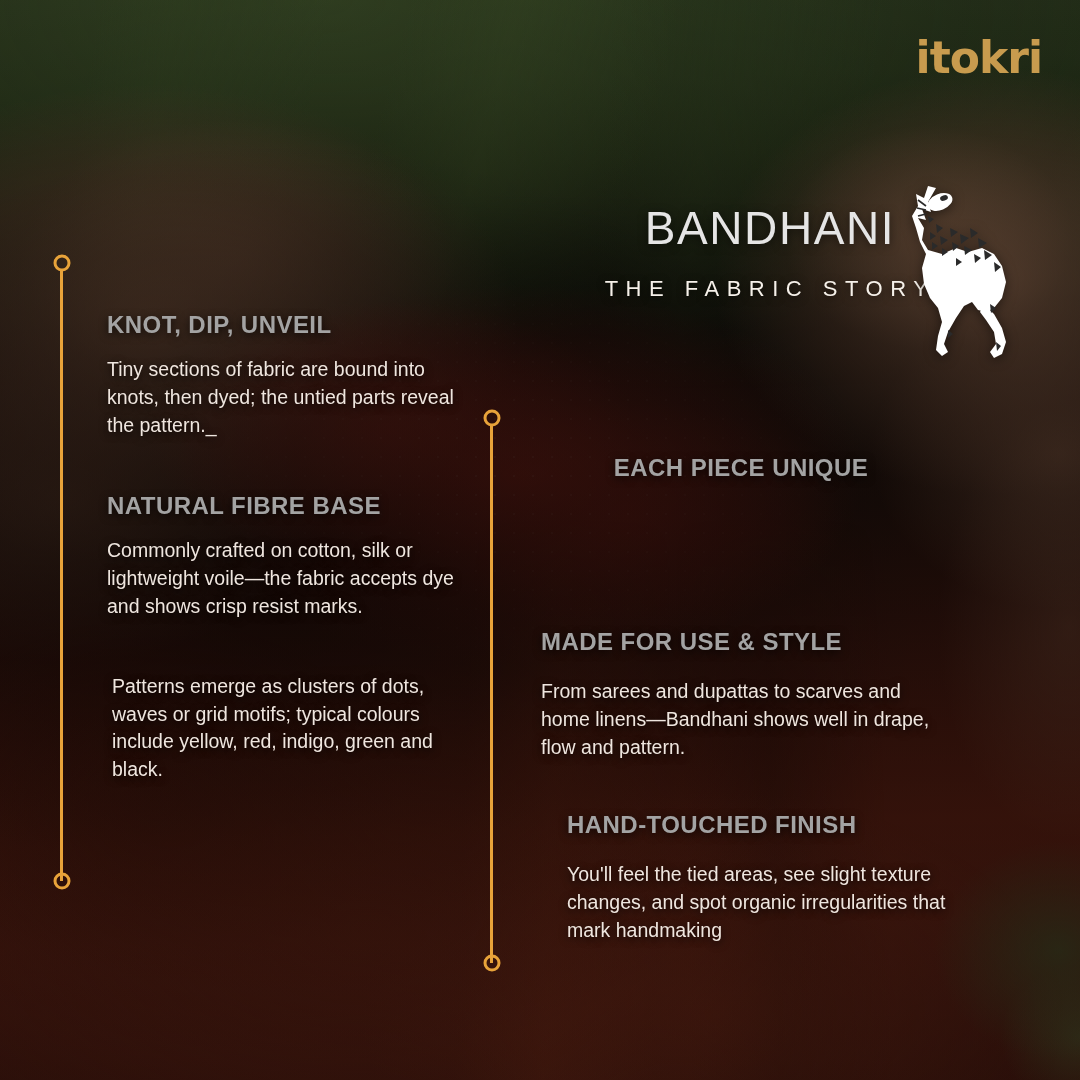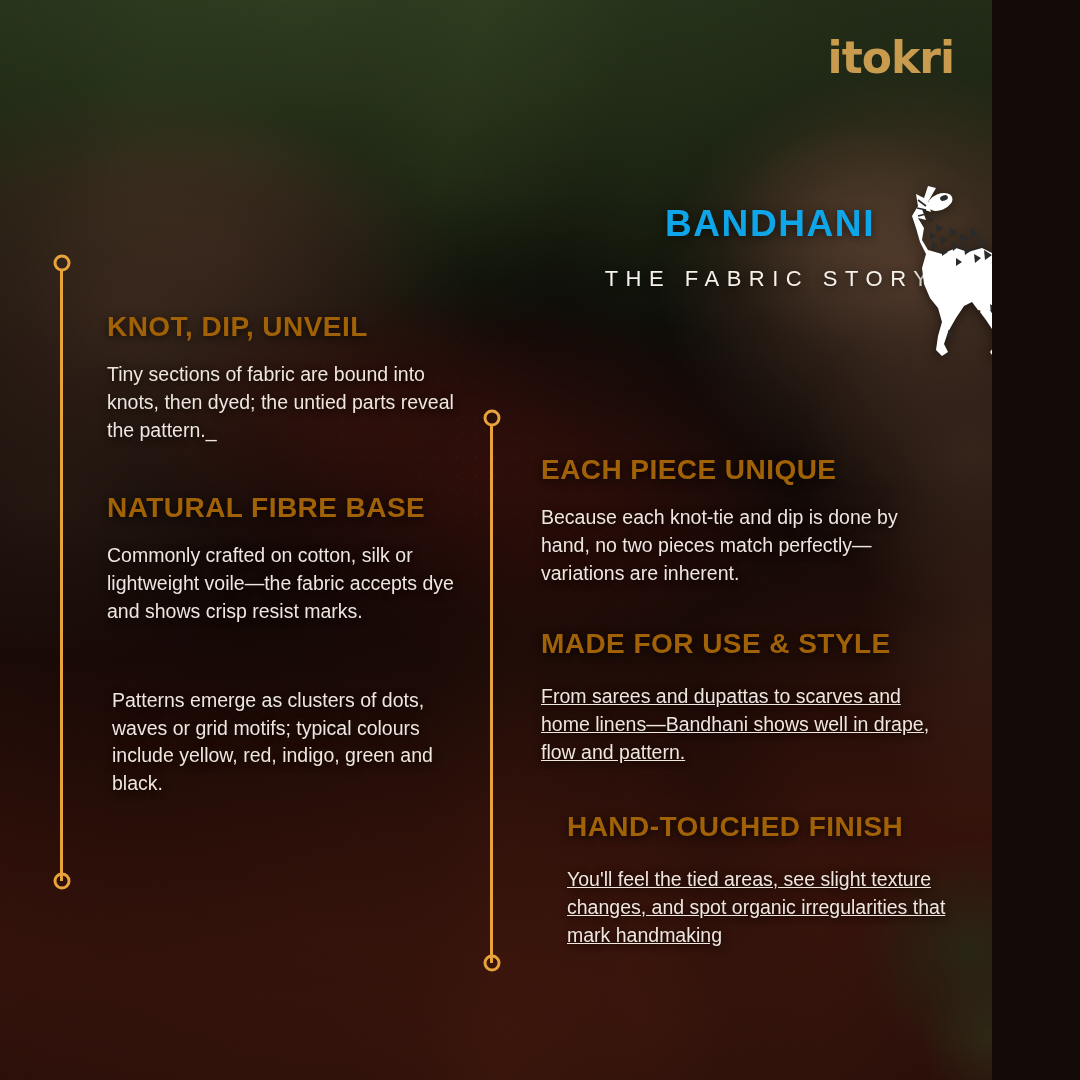--- a/index.html
+++ b/index.html
@@ -7,21 +7,21 @@
 
   html, body {
     width:1080px; height:1080px;
     background:#120b08;
     font-family:"Liberation Sans", sans-serif;
     overflow:hidden;
   }
 
   .poster {
     position:relative;
-    width:992px; height:1080px;
+    width:1080px; height:1080px;
     overflow:hidden;
     background:#1a0d08;
   }
 
   
   .bg { position:absolute; inset:0; }
 
   
   .bg-base {
     background:
@@ -116,23 +116,23 @@
     position:absolute; top:36px; right:38px;
     font-size:44px; font-weight:700; letter-spacing:-1px;
     color:#c89b4e;
     line-height:1;
     font-family:"DejaVu Sans", sans-serif;
   }
 
   
   .headline { position:absolute; top:204px; left:560px; width:420px; text-align:center; }
   .headline .l1, .headline .l2 {
-    color:#0ea5e9;
-    font-weight:700;
-    font-size:37px;
+    color:#e5e5e5;
+    font-weight:400;
+    font-size:46px;
     letter-spacing:1.6px;
     line-height:1.08;
     text-shadow:0 2px 10px rgba(0,0,0,.55);
   }
   .headline .l2 { margin-top:4px; }
   .headline .sub {
     margin-top:22px;
     color:#F6F1EA;
     font-weight:400;
     font-size:22px;
@@ -154,48 +154,48 @@
     transform:translate(-50%,-50%);
   }
   .node.l-top { left:61.5px;  top:263px; }
   .node.l-bot { left:61.5px;  top:881px; }
   .node.m-top { left:491.5px; top:418px; }
   .node.m-bot { left:491.5px; top:963px; }
 
   
   .block { position:absolute; }
   .block h3 {
-    color:#a16207;
+    color:#a3a3a3;
     font-weight:700;
-    font-size:28px;
+    font-size:24px;
     letter-spacing:.45px;
     line-height:1.22;
     text-shadow:0 2px 8px rgba(0,0,0,.75);
   }
   .block p {
     margin-top:17px;
     color:#EFE6DF;
     font-weight:400;
     font-size:19.5px;
     line-height:1.42;
     text-shadow:0 2px 8px rgba(0,0,0,.8);
   }
 
   
   .b-knot    { left:107px; top:310px;  width:360px; }
   .b-fibre   { left:107px; top:491px;  width:360px; }
   .b-dots    { left:112px; top:668px;  width:368px; }
-  .b-dots p  { margin-top:19px; }
-
-  
-  .b-unique  { left:541px; top:453px;  width:400px; }
+  .b-dots p  { margin-top:5px; }
+
+  
+  .b-unique  { left:541px; top:453px;  width:400px;text-align:center; }
   .b-use     { left:541px; top:627px;  width:400px; }
   .b-finish  { left:541px; top:810px;  width:408px;margin-left:26px; }
   .b-use p,
-  .b-finish p { margin-top:22px;text-decoration:underline; }
+  .b-finish p { margin-top:22px; }
 </style>
 </head>
 <body>
 
 <div class="poster">
 
   <div class="bg">
     <div class="bg bg-base"></div>
     <div class="bg bg-leaf"></div>
     <div class="bg bg-hand-l"></div>
@@ -265,21 +265,20 @@
       <h3>NATURAL FIBRE BASE</h3>
       <p>Commonly crafted on cotton, silk or lightweight voile—the fabric accepts dye and shows crisp resist marks.</p>
     </div>
 
     <div class="block b-dots">
       <p>Patterns emerge as clusters of dots, waves or grid motifs; typical colours include yellow, red, indigo, green and black.</p>
     </div>
 
     <div class="block b-unique">
       <h3>EACH PIECE UNIQUE</h3>
-      <p>Because each knot-tie and dip is done by hand, no two pieces match perfectly—variations are inherent.</p>
     </div>
 
     <div class="block b-use">
       <h3>MADE FOR USE &amp; STYLE</h3>
       <p>From sarees and dupattas to scarves and home linens—Bandhani shows well in drape, flow and pattern.</p>
     </div>
 
     <div class="block b-finish">
       <h3>HAND-TOUCHED FINISH</h3>
       <p>You'll feel the tied areas, see slight texture changes, and spot organic irregularities that mark handmaking</p>

